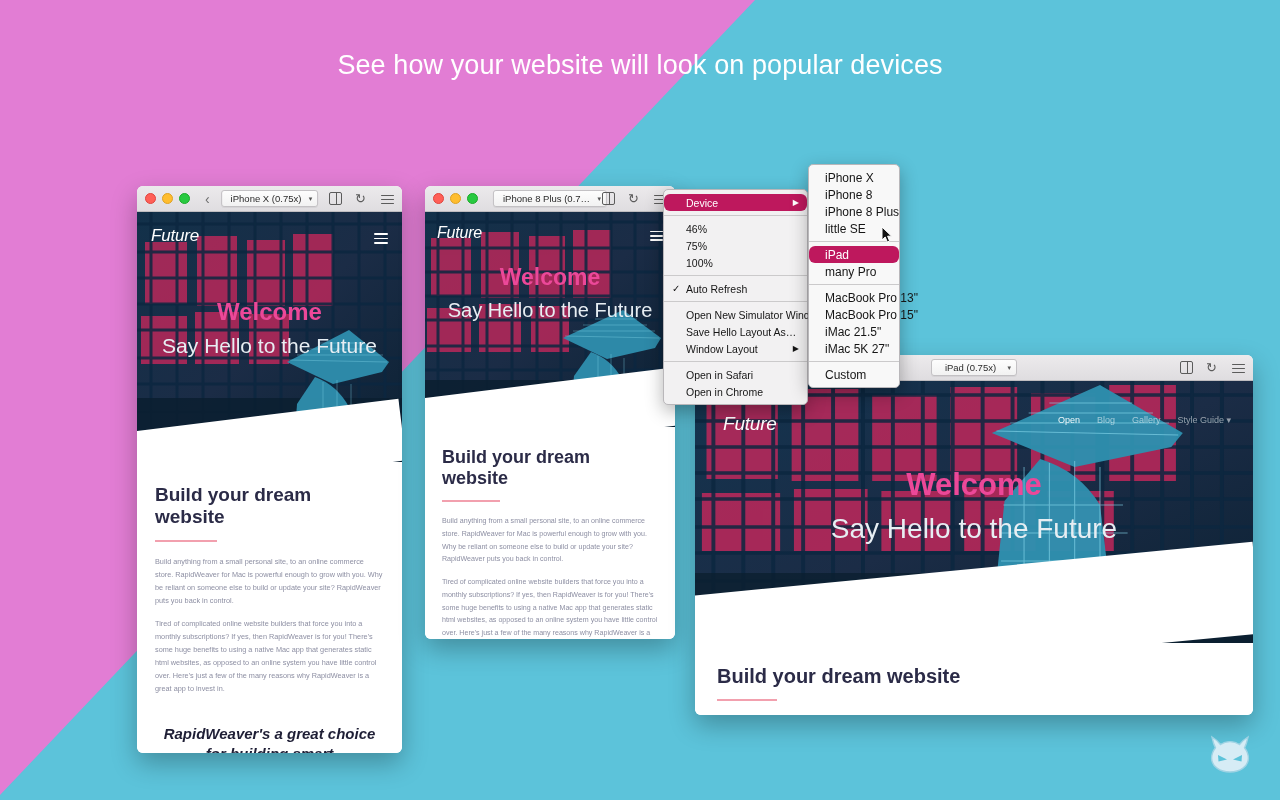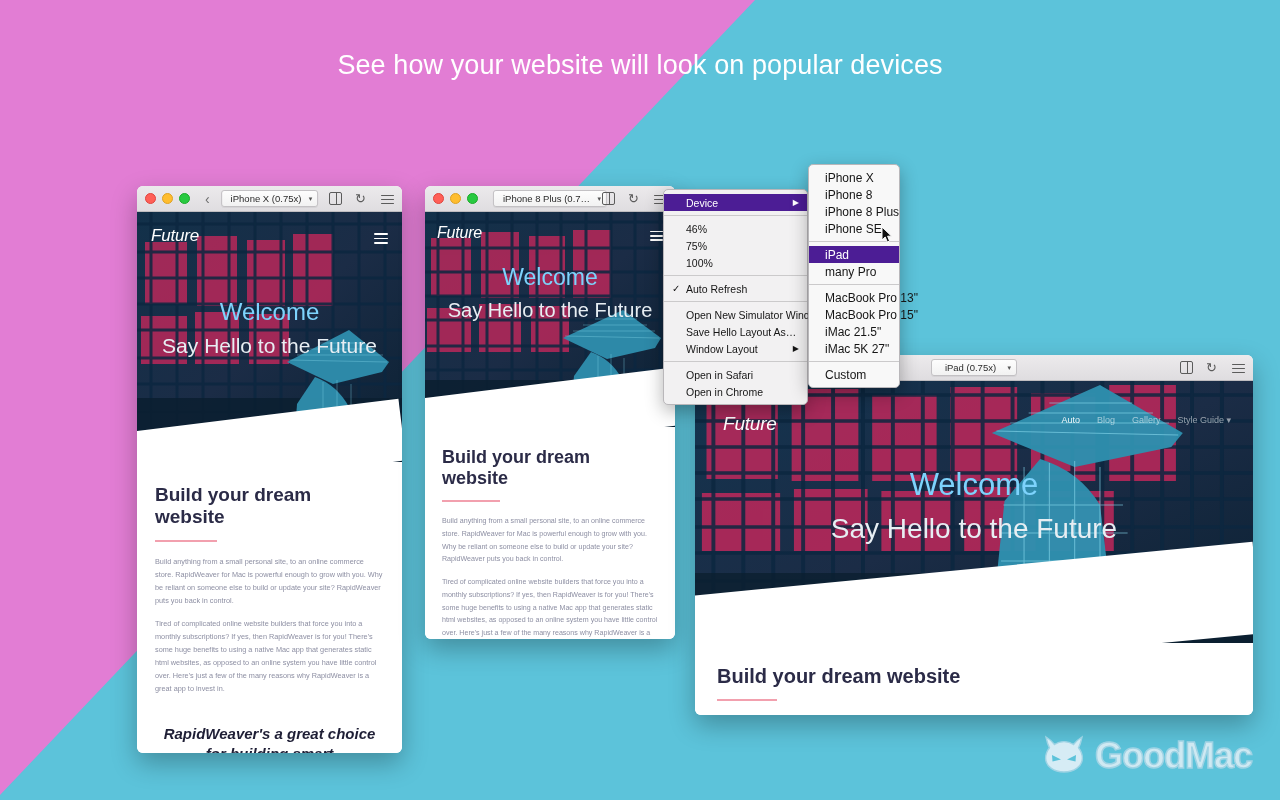--- a/index.html
+++ b/index.html
@@ -79,39 +79,39 @@
   .brand{
     position:absolute; color:#fff; font-weight:400; font-style:italic;
     letter-spacing:-0.2px; z-index:3;
   }
   .sitenav{ position:absolute; z-index:3; display:flex; align-items:center; }
   .sitenav a{ color:#fff; text-decoration:none; opacity:.92; }
   .sitenav a.dim{ opacity:.55; }
   .burger-site{ position:absolute; z-index:3; }
   .burger-site i{ display:block; background:#fff; border-radius:1px; }
   .hero-txt{ position:absolute; z-index:3; width:100%; text-align:center; }
-  .hero-h1{ color:#7dd3fc; font-weight:400; }
+  .hero-h1{ color:#ec4899; font-weight:700; }
   .hero-sub{ color:#e7eef3; font-weight:300; }
   .diag{
     position:absolute; left:-2%; width:104%; background:#fff; z-index:4;
   }
   .body-sec{ padding:0; }
   .h2{ color:#2b2b47; font-weight:700; line-height:1.14; }
   .rule{ background:#f2a0ae; }
   .p{ color:#8d8fa3; }
   .quote{ color:#1e1e35; font-weight:700; font-style:italic; text-align:center; line-height:1.3;}
 
   
   .menu{
     position:absolute; background:#f2f1f2; border:1px solid #b9b7ba;
     border-radius:5px; box-shadow:0 6px 18px rgba(0,0,0,.3);
     padding:4px 0; z-index:40; font-size:10.5px; color:#151515;
   }
   .mi{ padding:1.5px 10px 1.5px 22px; white-space:nowrap; position:relative; line-height:14px;}
-  .mi.sel{ background:#4c1d95; color:#fff; }
+  .mi.sel{ background:#be185d; color:#fff;border-radius:6px; }
   .mi .arrow{ position:absolute; right:8px; top:50%; transform:translateY(-50%); font-size:8px;}
   .mi .chk{ position:absolute; left:8px; top:0; line-height:14px; padding-top:1.5px; font-size:10px;}
   .msep{ height:1px; background:#cbcacb; margin:4px 0; }
   .submenu{
     position:absolute; background:#f8f8f8; border:1px solid #b9b7ba;
     border-radius:5px; box-shadow:0 6px 18px rgba(0,0,0,.3);
     padding:4px 0; z-index:45; font-size:12px; color:#151515;
   }
   .submenu .mi{ padding-left:16px; padding-right:24px; }
   .cursor{ position:absolute; z-index:60; width:11px; height:16px; }
@@ -368,21 +368,21 @@
           </g>
           <g stroke="#8adcf0" stroke-width="0.9" opacity="0.6" fill="none">
             <path d="M262 50 L420 54 M274 42 L412 42 M290 32 L398 32 M308 22 L380 22"></path>
             <path d="M286 86 L286 210 M308 82 L308 212 M330 80 L330 212 M352 86 L352 210"></path>
             <path d="M268 124 L372 124 M266 152 L376 152 M266 180 L376 180"></path>
           </g>
         </svg>
       </div>
       <div class="brand" style="left:28px; top:32px; font-size:19px;">Future</div>
       <div class="sitenav" style="right:22px; top:34px; gap:17px; font-size:9px;">
-        <a href="#">Auto</a>
+        <a href="#">Open</a>
         <a href="#" class="dim">Blog</a>
         <a href="#" class="dim">Gallery</a>
         <a href="#" class="dim">Style Guide ▾</a>
       </div>
       <div class="hero-txt" style="top:86px;">
         <div class="hero-h1" style="font-size:31px;">Welcome</div>
         <div class="hero-sub" style="font-size:28px; margin-top:10px;">Say Hello to the Future</div>
       </div>
       <div class="diag" style="bottom:-46px; height:92px; transform:rotate(-5.5deg); transform-origin:left bottom;"></div>
     </div>
@@ -409,21 +409,21 @@
     <div class="mi"><span>Window Layout</span><span class="arrow">▶</span></div>
     <div class="msep"></div>
     <div class="mi"><span>Open in Safari</span></div>
     <div class="mi"><span>Open in Chrome</span></div>
   </div>
 
 <div class="submenu" id="submenu" style="left:808px; top:164px; width:92px;">
     <div class="mi"><span>iPhone X</span></div>
     <div class="mi"><span>iPhone 8</span></div>
     <div class="mi"><span>iPhone 8 Plus</span></div>
-    <div class="mi"><span>iPhone SE</span></div>
+    <div class="mi"><span>little SE</span></div>
     <div class="msep"></div>
     <div class="mi sel"><span>iPad</span></div>
     <div class="mi"><span>many Pro</span></div>
     <div class="msep"></div>
     <div class="mi"><span>MacBook Pro 13"</span></div>
     <div class="mi"><span>MacBook Pro 15"</span></div>
     <div class="mi"><span>iMac 21.5"</span></div>
     <div class="mi"><span>iMac 5K 27"</span></div>
     <div class="msep"></div>
     <div class="mi"><span>Custom</span></div>
@@ -436,14 +436,13 @@
 </div>
 
 <div class="logo">
   <div>
     <svg width="44" height="40" viewBox="0 0 44 40">
       <path d="M4 3 C4 3 9 6 12.5 10.5 C15.2 8.6 18.4 7.6 22 7.6 C25.6 7.6 28.8 8.6 31.5 10.5 C35 6 40 3 40 3 C40 3 38.6 10 36.5 13.8 C39 16.9 40.4 20.6 40.4 24.3 C40.4 32.2 32.2 38 22 38 C11.8 38 3.6 32.2 3.6 24.3 C3.6 20.6 5 16.9 7.5 13.8 C5.4 10 4 3 4 3 Z" fill="#d6ecf5" stroke="#9fd3e4" stroke-width="1.4"></path>
       <path d="M10 21 L19 25.5 L10.5 27.5 Z" fill="#5cc3da"></path>
       <path d="M34 21 L25 25.5 L33.5 27.5 Z" fill="#5cc3da"></path>
     </svg>
   </div>
-  <div class="logo-text">GoodMac</div>
 </div>
 
 </body></html>

